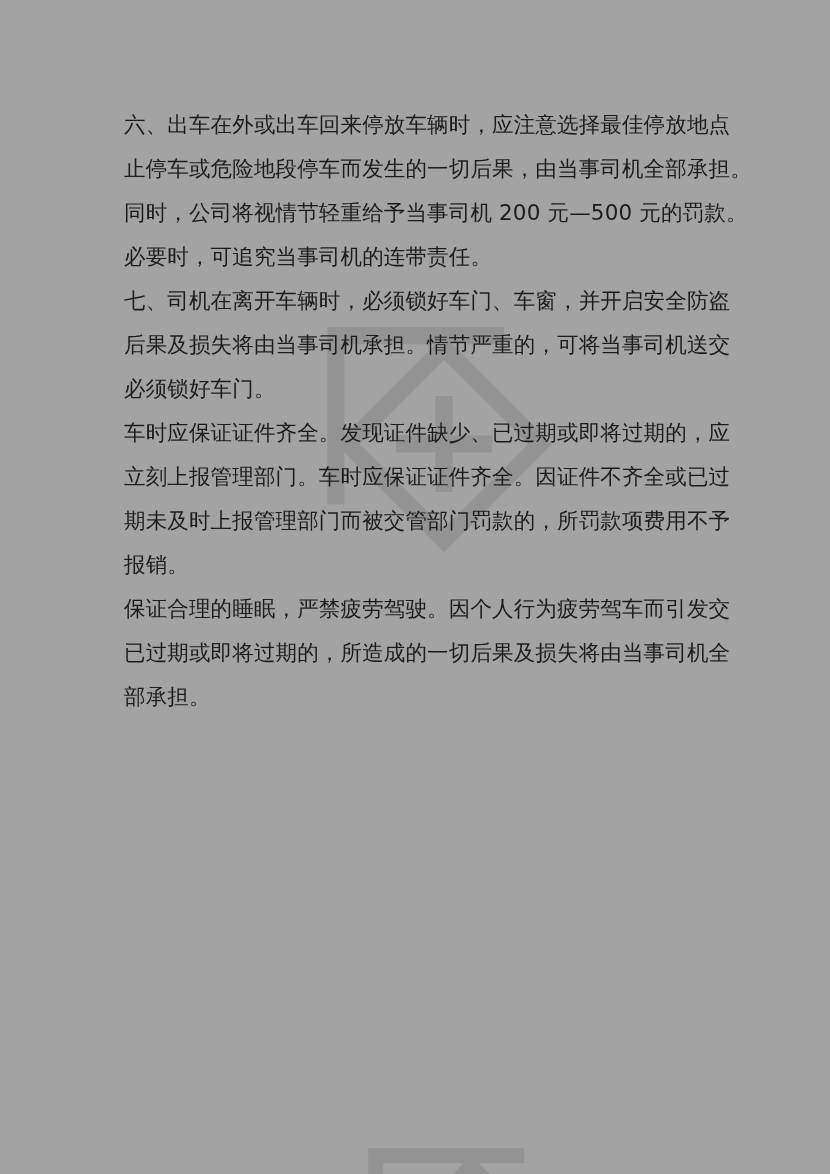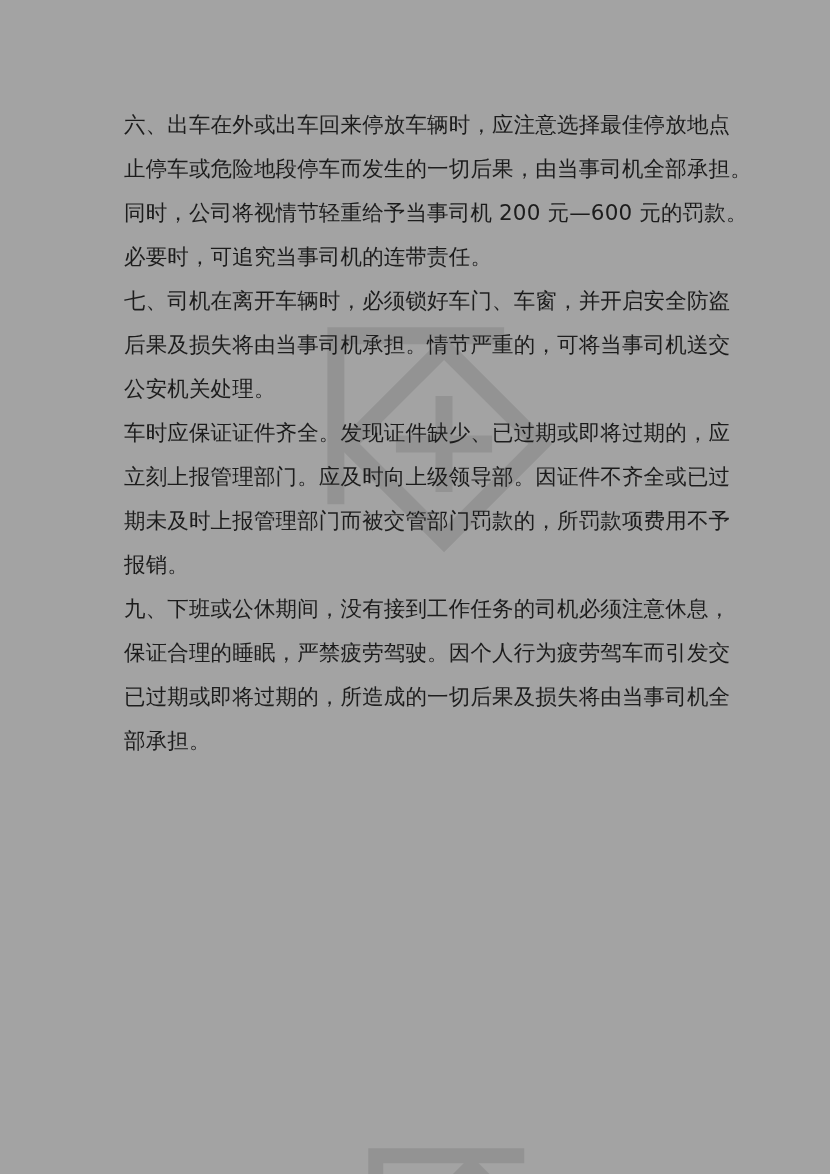--- a/index.html
+++ b/index.html
@@ -66,39 +66,38 @@
       <rect x="30" y="40" width="40" height="40"></rect>
       <path d="M40 50 L60 70 M60 50 L40 70"></path>
     </g>
   </svg>
 
   <div class="content">
 
     <p class="para">
       <span class="line">六、出车在外或出车回来停放车辆时，应注意选择最佳停放地点</span>
       <span class="line">止停车或危险地段停车而发生的一切后果，由当事司机全部承担。</span>
-      <span class="line">同时，公司将视情节轻重给予当事司机 200 元—600 元的罚款。</span>
+      <span class="line">同时，公司将视情节轻重给予当事司机 200 元—500 元的罚款。</span>
       <span class="line">必要时，可追究当事司机的连带责任。</span>
     </p>
 
     <p class="para">
       <span class="line">七、司机在离开车辆时，必须锁好车门、车窗，并开启安全防盗</span>
       <span class="line">后果及损失将由当事司机承担。情节严重的，可将当事司机送交</span>
-      <span class="line">公安机关处理。</span>
+      <span class="line">必须锁好车门。</span>
     </p>
 
     <p class="para">
       <span class="line">车时应保证证件齐全。发现证件缺少、已过期或即将过期的，应</span>
-      <span class="line">立刻上报管理部门。应及时向上级领导部。因证件不齐全或已过</span>
+      <span class="line">立刻上报管理部门。车时应保证证件齐全。因证件不齐全或已过</span>
       <span class="line">期未及时上报管理部门而被交管部门罚款的，所罚款项费用不予</span>
       <span class="line">报销。</span>
     </p>
 
     <p class="para">
-      <span class="line">九、下班或公休期间，没有接到工作任务的司机必须注意休息，</span>
       <span class="line">保证合理的睡眠，严禁疲劳驾驶。因个人行为疲劳驾车而引发交</span>
       <span class="line">已过期或即将过期的，所造成的一切后果及损失将由当事司机全</span>
       <span class="line">部承担。</span>
     </p>
 
 
   </div>
 </div>
 
 </body></html>

